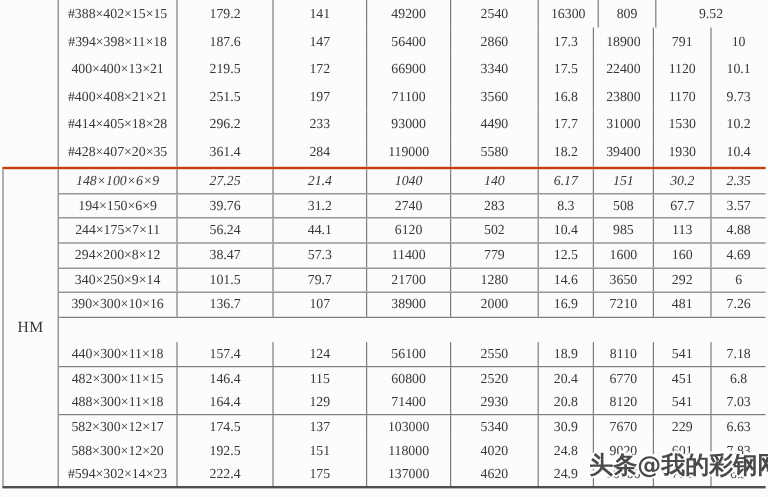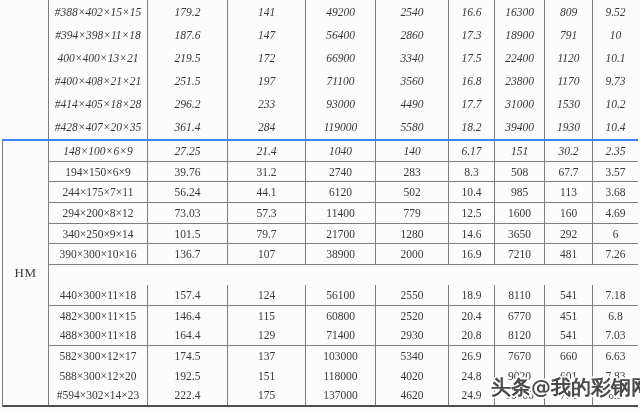--- a/index.html
+++ b/index.html
@@ -4,21 +4,21 @@
 <style>
   html,body{margin:0;padding:0;}
   body{width:640px;height:414px;background:#ffffff;font-family:"Liberation Serif",serif;}
   .page{position:relative;width:640px;height:414px;background:#fcfcfc;overflow:hidden;}
 
   .tbl{
     position:absolute;left:2px;top:0;width:636px;height:407px;
     display:flex;flex-direction:column;color:#383838;
   }
   .section{display:flex;}
-  .sec-a{height:139px;border-bottom:2px solid #3b82f6;font-style:italic;}
+  .sec-a{height:139px;border-bottom:2px solid #c2410c;}
   .sec-b{flex:1;border-left:1px solid #7d7d7d;border-bottom:2px solid #4e4e4e;}
 
   .label-cell{
     width:45px;border-right:1px solid #7d7d7d;
     display:flex;align-items:center;justify-content:center;
     font-size:13px;letter-spacing:0.5px;
   }
   .sec-a .label-cell{width:46px;}
 
   .rows{flex:1;display:flex;flex-direction:column;}
@@ -60,21 +60,20 @@
       <div class="section sec-a">
         <div class="label-cell"></div>
         <div class="rows">
           <div class="group" style="flex-grow: 6;">
             <div class="row">
               <div class="cell c0">#388×402×15×15</div>
               <div class="cell c1">179.2</div>
               <div class="cell c2">141</div>
               <div class="cell c3">49200</div>
               <div class="cell c4">2540</div>
-              <div class="cell c5">16.6</div>
               <div class="cell c6">16300</div>
               <div class="cell c7">809</div>
               <div class="cell c8">9.52</div>
             </div>
             <div class="row">
               <div class="cell c0">#394×398×11×18</div>
               <div class="cell c1">187.6</div>
               <div class="cell c2">147</div>
               <div class="cell c3">56400</div>
               <div class="cell c4">2860</div>
@@ -162,27 +161,27 @@
           <div class="group" style="flex-grow: 1;">
             <div class="row">
               <div class="cell c0">244×175×7×11</div>
               <div class="cell c1">56.24</div>
               <div class="cell c2">44.1</div>
               <div class="cell c3">6120</div>
               <div class="cell c4">502</div>
               <div class="cell c5">10.4</div>
               <div class="cell c6">985</div>
               <div class="cell c7">113</div>
-              <div class="cell c8">3.68</div>
+              <div class="cell c8">4.88</div>
             </div>
           </div>
           <div class="group" style="flex-grow: 1; justify-content: center;">
             <div class="row">
               <div class="cell c0">294×200×8×12</div>
-              <div class="cell c1">73.03</div>
+              <div class="cell c1">38.47</div>
               <div class="cell c2">57.3</div>
               <div class="cell c3">11400</div>
               <div class="cell c4">779</div>
               <div class="cell c5">12.5</div>
               <div class="cell c6">1600</div>
               <div class="cell c7">160</div>
               <div class="cell c8">4.69</div>
             </div>
           </div>
           <div class="group" style="flex-grow: 1;">
@@ -248,23 +247,23 @@
               <div class="cell c8">7.03</div>
             </div>
           </div>
           <div class="group" style="flex-grow: 3; text-align: center;">
             <div class="row">
               <div class="cell c0">582×300×12×17</div>
               <div class="cell c1">174.5</div>
               <div class="cell c2">137</div>
               <div class="cell c3">103000</div>
               <div class="cell c4">5340</div>
-              <div class="cell c5">26.9</div>
+              <div class="cell c5">30.9</div>
               <div class="cell c6">7670</div>
-              <div class="cell c7">660</div>
+              <div class="cell c7">229</div>
               <div class="cell c8">6.63</div>
             </div>
             <div class="row">
               <div class="cell c0">588×300×12×20</div>
               <div class="cell c1">192.5</div>
               <div class="cell c2">151</div>
               <div class="cell c3">118000</div>
               <div class="cell c4">4020</div>
               <div class="cell c5">24.8</div>
               <div class="cell c6">9020</div>

